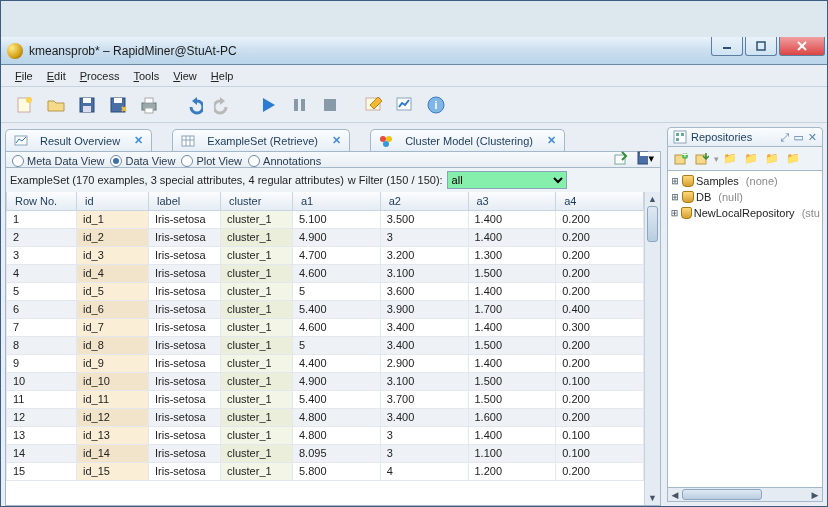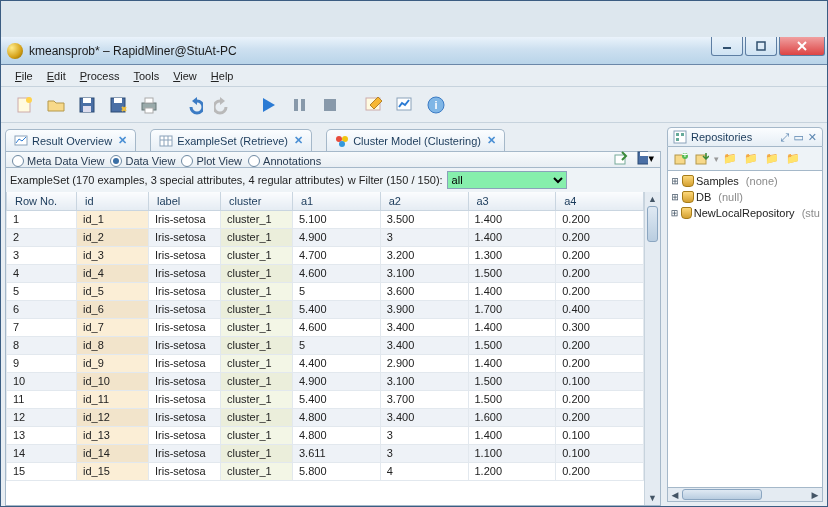--- a/index.html
+++ b/index.html
@@ -13,21 +13,21 @@
   .winbtn.close { background:linear-gradient(#f0a0a0,#d44); color:#fff; width:46px; }
   .menubar { height:22px; background:#e8eef3; display:flex; align-items:center; padding:0 8px; gap:2px; border-bottom:1px solid #c7d3dd; }
   .menubar span { padding:2px 6px; color:#222; cursor:default; }
   .menubar span u { text-decoration:underline; }
   .toolbar { height:36px; background:#e8eef3; display:flex; align-items:center; padding:0 10px; gap:3px; border-bottom:1px solid #c7d3dd; }
   .tbtn { width:28px; height:28px; display:flex; align-items:center; justify-content:center; border-radius:3px; }
   .sep { width:10px; }
   .body { flex:1; display:flex; background:#e8eef3; overflow:hidden; }
   .leftpane { flex:1; display:flex; flex-direction:column; padding:4px 4px 0 4px; min-width:0; }
   .tabrow { display:flex; align-items:flex-end; height:24px; position:relative; }
-  .tab { height:22px; display:flex; align-items:center; padding:0 8px; background:linear-gradient(#fbfdff,#e6eef5); border:1px solid #a5b8c9; border-bottom:none; border-radius:5px 5px 0 0; margin-right:14px; color:#1a3a5a; cursor:default; gap:4px; }
+  .tab { height:22px; display:flex; align-items:center; padding:0 8px; background:linear-gradient(#fbfdff,#e6eef5); border:1px solid #a5b8c9; border-bottom:none; border-radius:5px 5px 0 0; margin-right:20px; color:#1a3a5a; cursor:default; gap:12px; }
   .tab .x { color:#4a8fd4; font-weight:bold; margin-left:2px; }
   .viewbar { height:17px; background:linear-gradient(#f7fafc,#e8eef3); border:1px solid #a5b8c9; display:flex; align-items:flex-end; padding:0 6px; gap:6px; }
   .viewbar .spacer { flex:1; }
   .radio { display:flex; align-items:center; gap:3px; color:#273b52; cursor:default; }
   .radio .dot { width:12px; height:12px; border-radius:50%; border:1px solid #6f8aa3; background:#fff; display:flex; align-items:center; justify-content:center; }
   .radio.sel .dot::after { content:""; width:6px; height:6px; border-radius:50%; background:#3b6fa5; }
   .tinyicon { width:18px; height:18px; display:flex; align-items:center; justify-content:center; }
   .filterbar { height:24px; display:flex; align-items:center; padding:2px 4px; color:#222; gap:4px; border-left:1px solid #a5b8c9; border-right:1px solid #a5b8c9; background:#eef3f7;}
   .filterbar select { flex:0 0 120px; height:18px; border:1px solid #8aa2ba; background:#86efac; font-size:11px; }
   .tablewrap { flex:1; border:1px solid #a5b8c9; border-top:none; overflow:hidden; background:#fff; position:relative; display:flex; }
@@ -402,21 +402,21 @@
                   <td>4.800</td>
                   <td>3</td>
                   <td>1.400</td>
                   <td>0.100</td>
                 </tr>
                 <tr>
                   <td>14</td>
                   <td class="idcol">id_14</td>
                   <td>Iris-setosa</td>
                   <td class="clcol">cluster_1</td>
-                  <td>3.611</td>
+                  <td>8.095</td>
                   <td>3</td>
                   <td>1.100</td>
                   <td>0.100</td>
                 </tr>
                 <tr>
                   <td>15</td>
                   <td class="idcol">id_15</td>
                   <td>Iris-setosa</td>
                   <td class="clcol">cluster_1</td>
                   <td>5.800</td>

